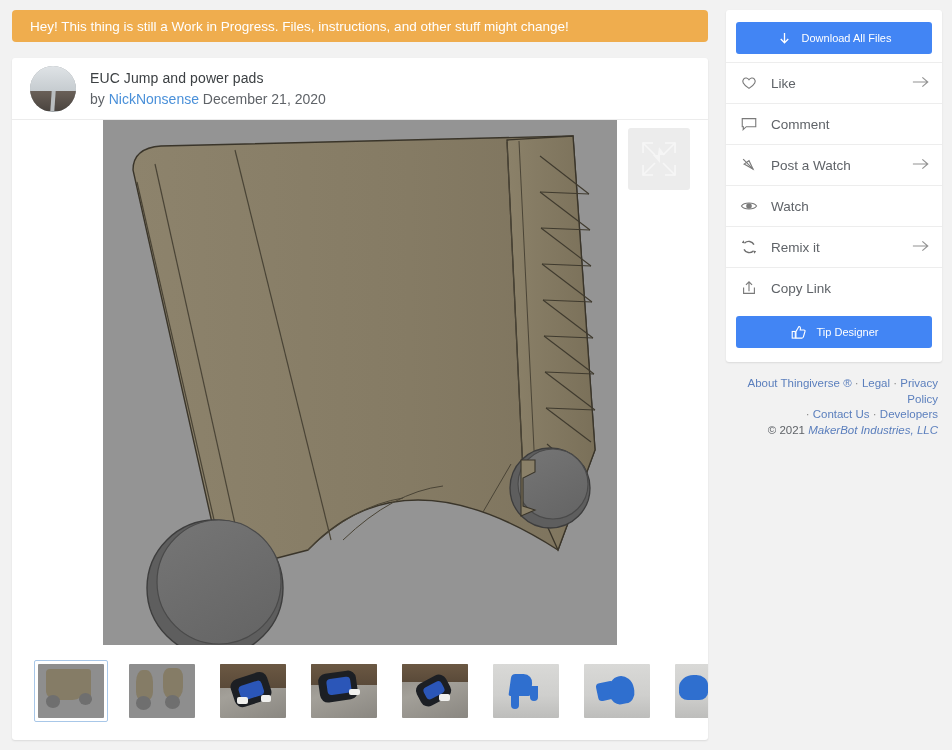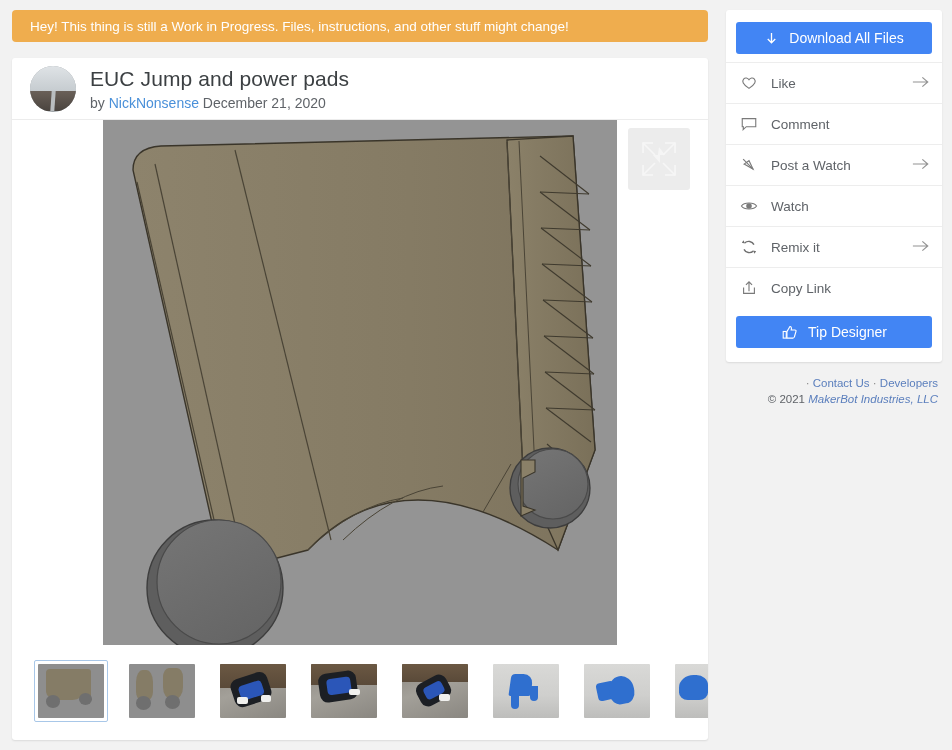--- a/index.html
+++ b/index.html
@@ -54,21 +54,21 @@
   .avatar .ground {
     position: absolute; left:0; top:56%; width:100%; height:44%;
     background: linear-gradient(#6a6058, #4a443f);
   }
   .avatar .road {
     position: absolute; left: 46%; top: 56%; width: 8%; height: 44%;
     background: #b9bdbf; transform: skewX(-4deg);
   }
   .thing-titles { min-width: 0; }
   .thing-title {
-    font-size: 21px; color: #3c4043; font-weight: 400;
+    font-size: 14px; color: #3c4043; font-weight: 400;
     line-height: 1.25; letter-spacing: .1px;
   }
   .thing-byline {
     font-size: 14px; color: #5f6368; margin-top: 3px;
   }
   .thing-byline a { color: #4a90d9; text-decoration: none; }
 
   
   .viewer {
     position: relative;
@@ -173,21 +173,21 @@
     overflow: hidden;
   }
   .btn-primary {
     margin: 6px 10px 8px 10px;
     height: 32px;
     background: #4285f4;
     color: #ffffff;
     border-radius: 3px;
     display: flex; align-items: center; justify-content: center;
     gap: 10px;
-    font-size: 14px;
+    font-size: 11px;
     cursor: pointer;
     border: none;
     width: calc(100% - 20px);
     font-family: "Liberation Sans", sans-serif;
   }
   .action-row {
     height: 41px;
     display: flex; align-items: center;
     padding: 0 12px 0 14px;
     border-top: 1px solid #ededed;
@@ -506,20 +506,27 @@
             <path d="M7 9 L10.5 3 C12.4 3 12.6 4.8 12 7 H16.4 C17.4 7 18 7.8 17.6 8.8 L15.8 15 C15.6 16 15 16.6 14 16.6 H7 Z" fill="none" stroke="#ffffff" stroke-width="1.3"></path>
             <rect x="2.6" y="8.8" width="3.6" height="7.8" fill="none" stroke="#ffffff" stroke-width="1.3"></rect>
           </svg>
         </span>
         <span>Tip Designer</span>
       </button>
     </div>
 
     <div class="footer">
       <div>
+        <a href="#">About Thingiverse ®</a>
+        <span class="sep">·</span>
+        <a href="#">Legal</a>
+        <span class="sep">·</span>
+        <a href="#">Privacy Policy</a>
+      </div>
+      <div>
         <span class="sep">·</span>
         <a href="#">Contact Us</a>
         <span class="sep">·</span>
         <a href="#">Developers</a>
       </div>
       <div class="copy">
         <span>©</span>
         <span>2021</span>
         <a href="#">MakerBot Industries, LLC</a>
       </div>

